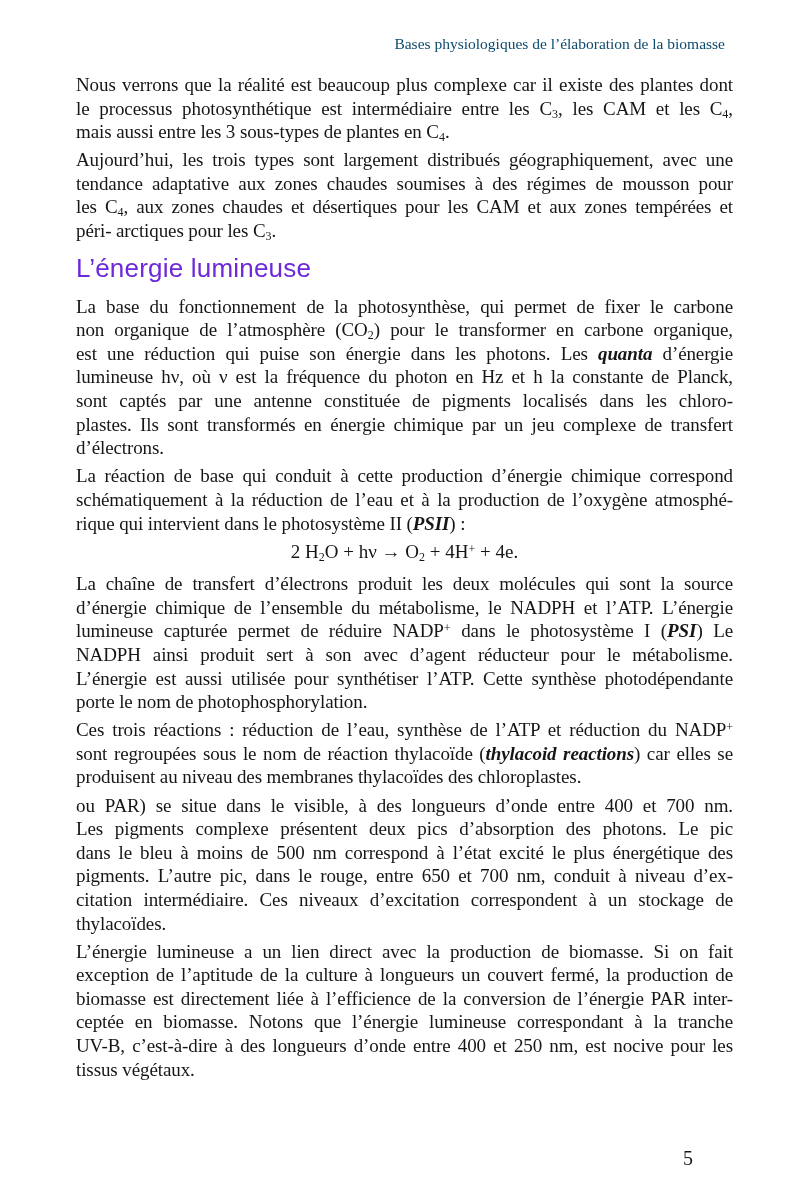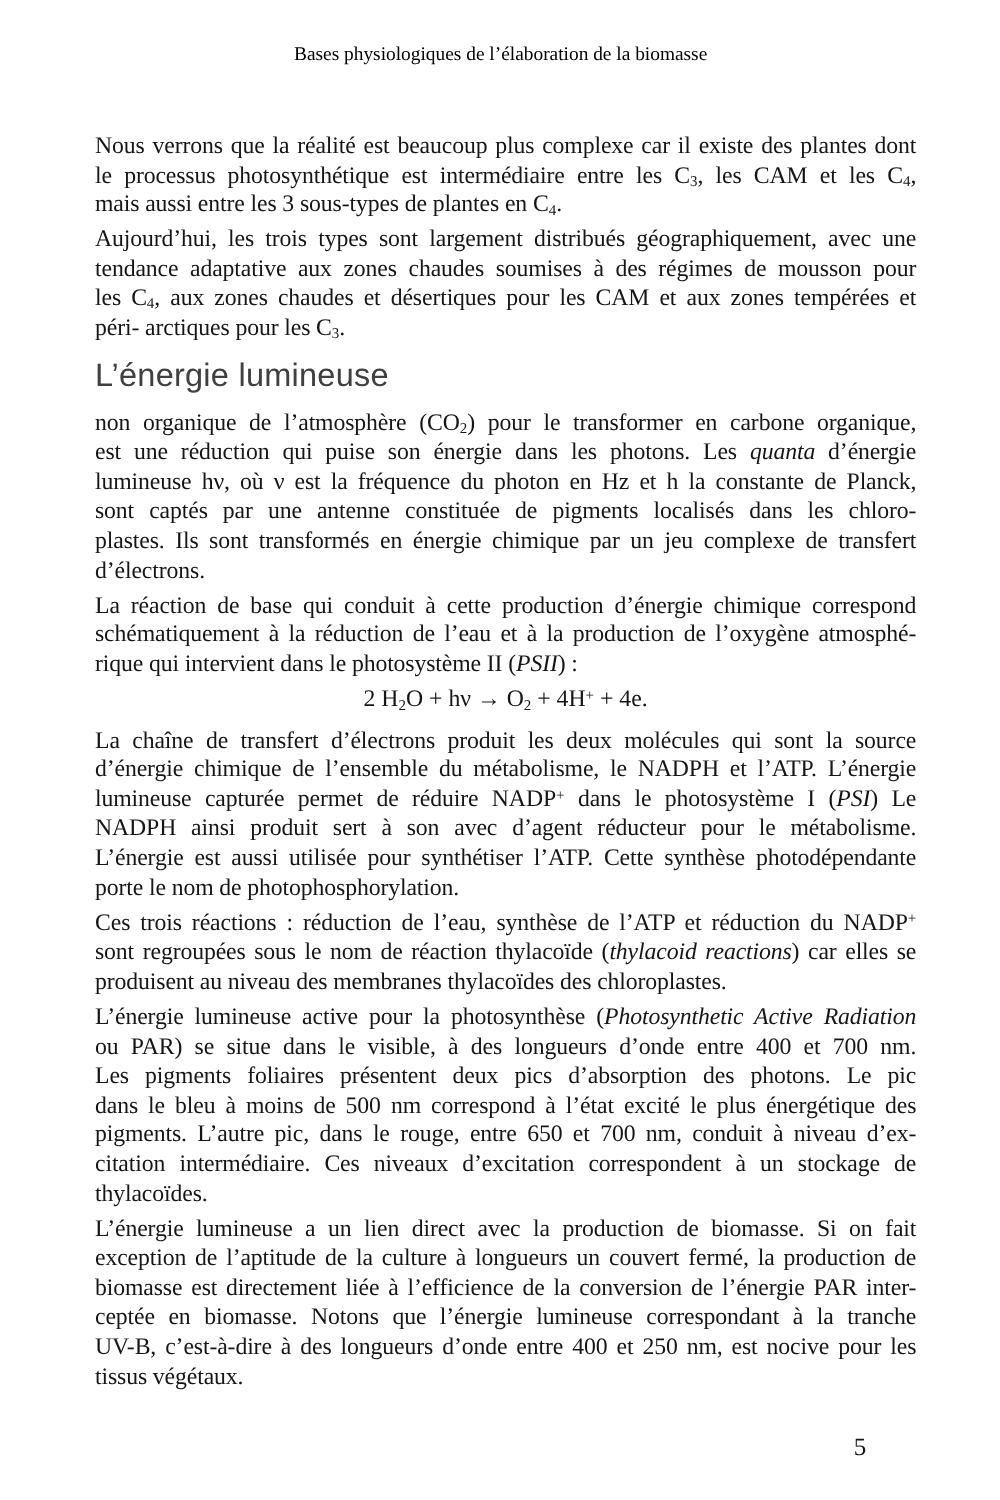--- a/index.html
+++ b/index.html
@@ -4,36 +4,36 @@
 <title>Page</title>
 <style>
   html,body{margin:0;padding:0;}
   body{
     width:800px;height:1200px;background:#ffffff;position:relative;
     font-family:"Liberation Serif","DejaVu Serif",serif;color:#161616;
     overflow:hidden;
   }
   .page{padding:34px 67px 0 76px;}
   .running-header{
-    text-align:center;font-size:15.5px;line-height:19px;
-    margin-bottom:52px;padding-right:8px;color:#000000;
+    text-align:right;font-size:15.5px;line-height:19px;
+    margin-bottom:20px;padding-right:8px;color:#0c4a6e;
   }
   .para{
     font-size:19px;line-height:23.6px;margin:0 0 4.5px 0;
     letter-spacing:-0.1px;
   }
   .line{text-align:left;white-space:normal;}
   .jl{text-align:justify;text-align-last:justify;}
   sub,sup{font-size:12px;line-height:0;letter-spacing:0;}
   sub{vertical-align:-0.22em;}
   sup{vertical-align:0.45em;}
-  i{font-style:italic;}
+  i{font-style:italic;font-weight:bold;}
   .section-heading{
     font-family:"Liberation Sans","DejaVu Sans",sans-serif;
-    font-size:26px;font-weight:500;line-height:30px;color:#404040;
+    font-size:26px;font-weight:500;line-height:30px;color:#6d28d9;
     margin:10px 0 12px 0;letter-spacing:0.2px;
   }
   .equation{
     font-size:19px;line-height:23.6px;text-align:center;
     margin:4px 0 9px 0;
   }
   .page-number{
     position:absolute;left:683px;top:1147px;font-size:20px;color:#161616;
   }
 </style>
@@ -51,20 +51,21 @@
   <div class="para">
       <div class="line jl">Aujourd’hui, les trois types sont largement distribués géographiquement, avec une</div>
       <div class="line jl">tendance adaptative aux zones chaudes soumises à des régimes de mousson pour</div>
       <div class="line jl">les C<sub>4</sub>, aux zones chaudes et désertiques pour les CAM et aux zones tempérées et</div>
       <div class="line">péri- arctiques pour les C<sub>3</sub>.</div>
     </div>
 
   <h1 class="section-heading">L’énergie lumineuse</h1>
 
   <div class="para">
+      <div class="line jl">La base du fonctionnement de la photosynthèse, qui permet de fixer le carbone</div>
       <div class="line jl">non organique de l’atmosphère (CO<sub>2</sub>) pour le transformer en carbone organique,</div>
       <div class="line jl">est une réduction qui puise son énergie dans les photons. Les <i>quanta</i> d’énergie</div>
       <div class="line jl">lumineuse hν, où ν est la fréquence du photon en Hz et h la constante de Planck,</div>
       <div class="line jl">sont captés par une antenne constituée de pigments localisés dans les chloro-</div>
       <div class="line jl">plastes. Ils sont transformés en énergie chimique par un jeu complexe de transfert</div>
       <div class="line">d’électrons.</div>
     </div>
   <div class="para">
       <div class="line jl">La réaction de base qui conduit à cette production d’énergie chimique correspond</div>
       <div class="line jl">schématiquement à la réduction de l’eau et à la production de l’oxygène atmosphé-</div>
@@ -80,23 +81,22 @@
       <div class="line jl">NADPH ainsi produit sert à son avec d’agent réducteur pour le métabolisme.</div>
       <div class="line jl">L’énergie est aussi utilisée pour synthétiser l’ATP. Cette synthèse photodépendante</div>
       <div class="line">porte le nom de photophosphorylation.</div>
     </div>
   <div class="para">
       <div class="line jl">Ces trois réactions : réduction de l’eau, synthèse de l’ATP et réduction du NADP<sup>+</sup></div>
       <div class="line jl">sont regroupées sous le nom de réaction thylacoïde (<i>thylacoid reactions</i>) car elles se</div>
       <div class="line">produisent au niveau des membranes thylacoïdes des chloroplastes.</div>
     </div>
   <div class="para">
-      <div class="line jl">L’énergie lumineuse active pour la photosynthèse (<i>Photosynthetic Active Radiation</i></div>
       <div class="line jl">ou PAR) se situe dans le visible, à des longueurs d’onde entre 400 et 700 nm.</div>
-      <div class="line jl">Les pigments foliaires présentent deux pics d’absorption des photons. Le pic</div>
+      <div class="line jl">Les pigments complexe présentent deux pics d’absorption des photons. Le pic</div>
       <div class="line jl">dans le bleu à moins de 500 nm correspond à l’état excité le plus énergétique des</div>
       <div class="line jl">pigments. L’autre pic, dans le rouge, entre 650 et 700 nm, conduit à niveau d’ex-</div>
       <div class="line jl">citation intermédiaire. Ces niveaux d’excitation correspondent à un stockage de</div>
       <div class="line">thylacoïdes.</div>
     </div>
   <div class="para">
       <div class="line jl">L’énergie lumineuse a un lien direct avec la production de biomasse. Si on fait</div>
       <div class="line jl">exception de l’aptitude de la culture à longueurs un couvert fermé, la production de</div>
       <div class="line jl">biomasse est directement liée à l’efficience de la conversion de l’énergie PAR inter-</div>
       <div class="line jl">ceptée en biomasse. Notons que l’énergie lumineuse correspondant à la tranche</div>

